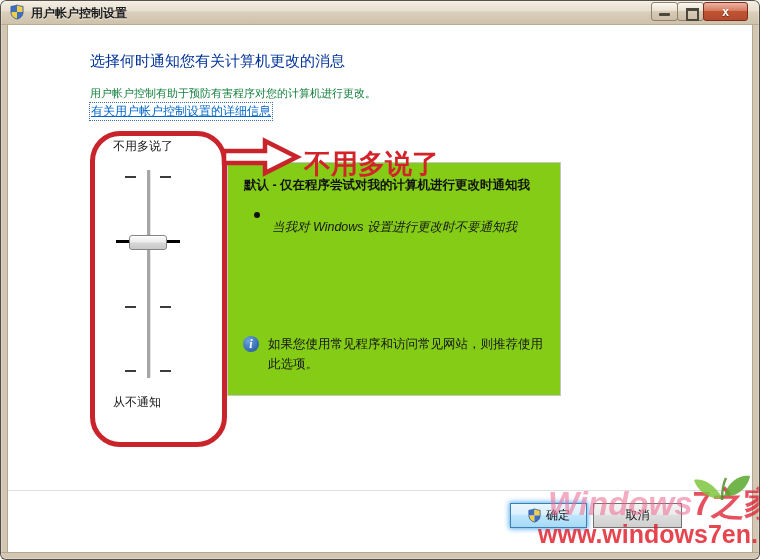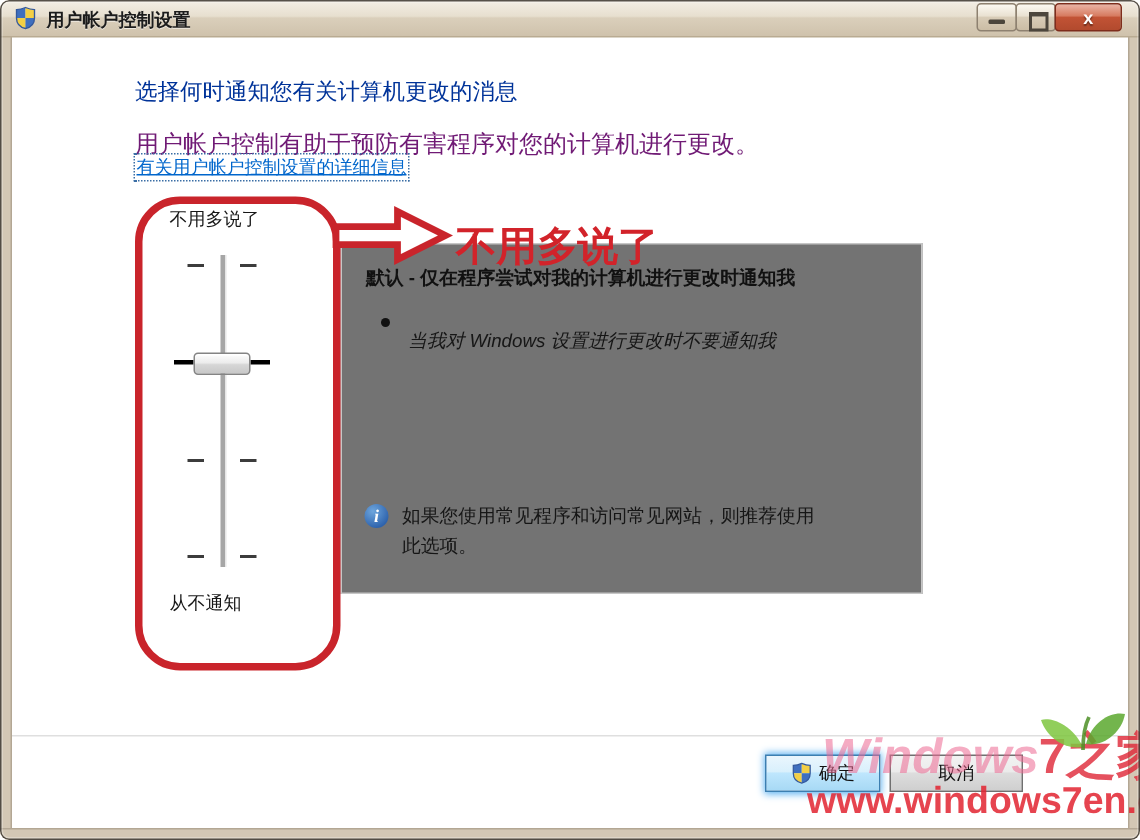--- a/index.html
+++ b/index.html
@@ -59,21 +59,21 @@
   
   .client{
     position:absolute;left:8px;top:24px;width:744px;height:528px;
     background:#fff;z-index:3;
   }
   .main-instruction{
     position:absolute;left:82px;top:28px;
     font-size:15px;color:#003399;white-space:nowrap;
   }
   .description{
-    position:absolute;left:82px;top:62px;font-size:16px;color:#701a75;white-space:nowrap;
+    position:absolute;left:82px;top:62px;font-size:11px;color:#15803d;white-space:nowrap;
   }
   .uac-link{
     position:absolute;left:81px;top:78px;font-size:12px;color:#0066cc;
     text-decoration:underline;border:1px dotted #3b6ea5;padding:0 1px;white-space:nowrap;cursor:pointer;
   }
   
   .label-always{position:absolute;left:105px;top:114px;font-size:12px;color:#161616;}
   .label-never{position:absolute;left:105px;top:370px;font-size:12px;color:#161616;}
   .slider-track{
     position:absolute;left:139px;top:146px;width:3px;height:208px;
@@ -97,22 +97,22 @@
     position:absolute;left:82px;top:107px;width:127px;height:306px;
     border:5px solid #c9242b;border-radius:30px;z-index:8;pointer-events:none;
   }
   .red-arrow{position:absolute;left:212px;top:112px;z-index:8;pointer-events:none;}
   .callout-text{
     position:absolute;left:296px;top:106px;z-index:8;
     font-size:27px;font-weight:bold;color:#d2232a;white-space:nowrap;pointer-events:none;margin-top:16px;
   }
   
   .detail-box{
-    position:absolute;left:219px;top:138px;width:388px;height:234px;
-    box-sizing:border-box;border:1px solid #c6c6c6;background:#737373;
+    position:absolute;left:219px;top:138px;width:334px;height:234px;
+    box-sizing:border-box;border:1px solid #c6c6c6;background:#84cc16;
   }
   .detail-heading{
     position:absolute;left:16px;top:14px;font-size:12.5px;font-weight:bold;color:#111;white-space:nowrap;
   }
   .detail-bullet-row{position:absolute;left:26px;top:44px;}
   .bullet-dot{
     position:absolute;left:0;top:5px;width:6px;height:6px;border-radius:50%;background:#111;
   }
   .bullet-text{position:absolute;left:18px;top:12px;font-size:12.5px;color:#161616;white-space:nowrap;font-style:italic;}
   .info-row{position:absolute;left:15px;top:171px;width:315px;}

